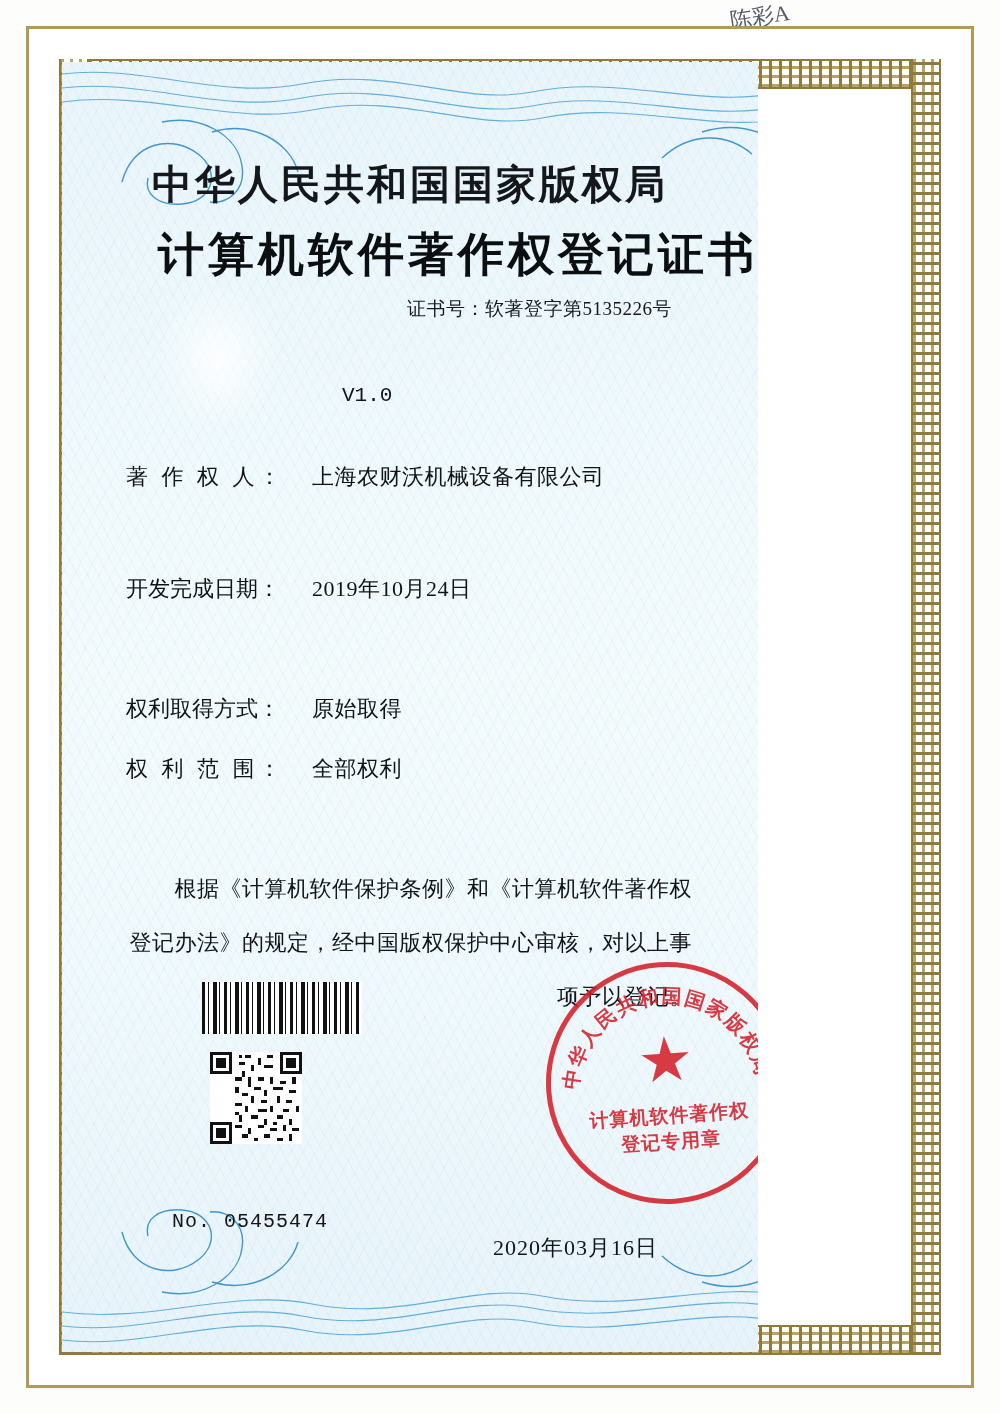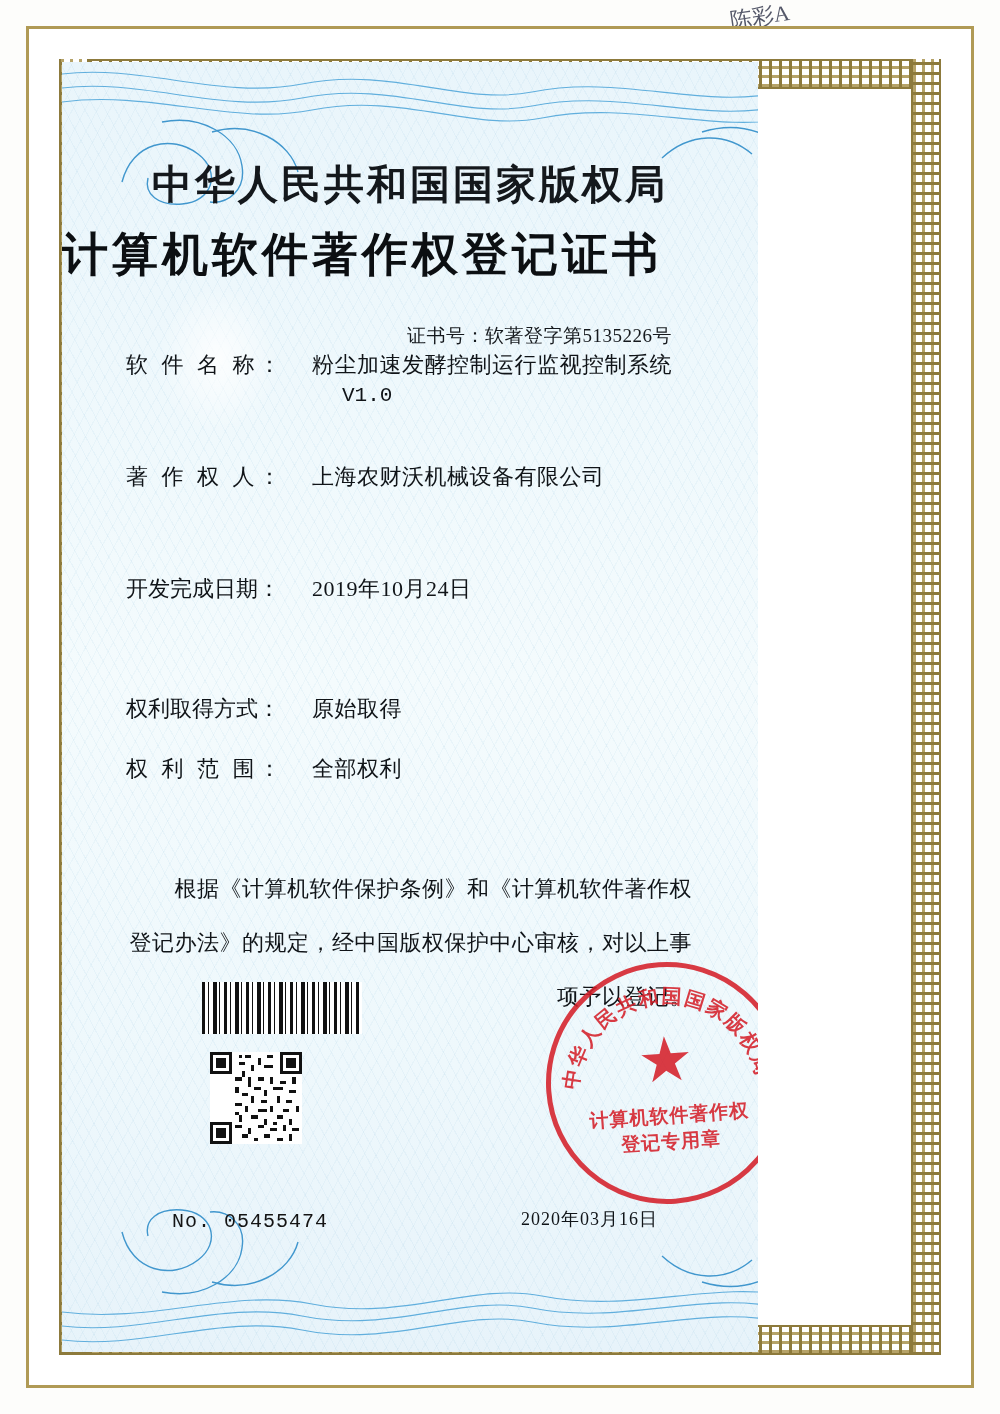--- a/index.html
+++ b/index.html
@@ -112,33 +112,32 @@
     text-align: center;
     font-size: 40px;
     letter-spacing: 3px;
     color: #14181c;
     font-family: "Liberation Serif", "DejaVu Serif", serif;
     font-weight: 600;
   }
   .title-sub {
     position: absolute;
     left: 0; right: 0; top: 162px;
-    text-align: left;
+    text-align: right;
     font-size: 46px;
     letter-spacing: 4px;
     color: #0c0f12;
     font-weight: 700;
   }
   .cert-no {
     position: absolute;
     right: 86px; top: 234px;
     font-size: 19px;
     color: #15191d;
     letter-spacing: .5px;
-    margin-top: 27px;
   }
 
   .field-row {
     position: absolute;
     left: 64px;
     font-size: 22px;
     color: #101418;
     white-space: nowrap;
   }
   .flabel {
@@ -196,22 +195,22 @@
   .serial {
     position: absolute;
     left: 110px; top: 1148px;
     font-size: 20px;
     color: #141414;
     font-family: "Liberation Mono", "DejaVu Sans Mono", monospace;
     letter-spacing: 1px;
   }
   .issue-date {
     position: absolute;
-    right: 100px; top: 1145px;
-    font-size: 18px;
+    right: 100px; top: 1171px;
+    font-size: 22px;
     color: #101418;
     letter-spacing: 1px;
   }
 
   
   .seal {
     position: absolute;
     left: 484px; top: 900px;
     width: 232px; height: 232px;
     border-radius: 50%;
@@ -320,23 +319,20 @@
     <div class="content">
       <div class="smudge"></div>
 
       <div class="title-main">中华人民共和国国家版权局</div>
       <div class="title-sub">计算机软件著作权登记证书</div>
 
       <div class="cert-no">
         <span>证书号：</span><span>软著登字第5135226号</span>
       </div>
 
-      <div class="field-row" style="top:288px">
-        <span class="flabel">软 件 名 称：</span><span class="fvalue">粉尘加速发酵控制运行监视控制系统</span>
-      </div>
       <div class="second-line" style="top:322px">V1.0</div>
 
       <div class="field-row" style="top:400px">
         <span class="flabel">著 作 权 人：</span><span class="fvalue">上海农财沃机械设备有限公司</span>
       </div>
 
       <div class="field-row" style="top:512px">
         <span class="flabel tight">开发完成日期：</span><span class="fvalue">2019年10月24日</span>
       </div>
 

